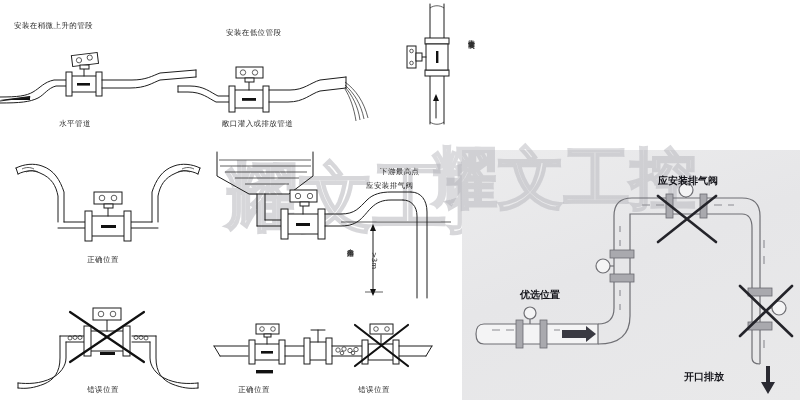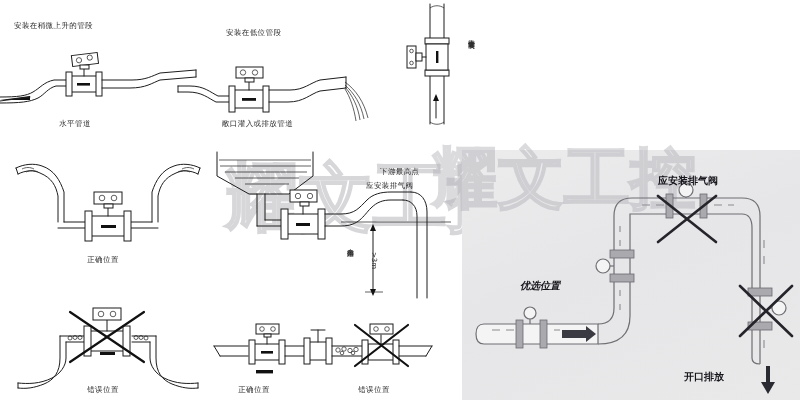--- a/index.html
+++ b/index.html
@@ -350,17 +350,17 @@
 
       <path class="pxm" d="M196 46 L254 92"></path>
       <path class="pxm" d="M254 46 L196 92"></path>
       <path class="pxm" d="M278 136 L330 186"></path>
       <path class="pxm" d="M330 136 L278 186"></path>
 
       <path style="fill:#2a2a32;" d="M304 216 L304 232 L299 232 L306 244 L313 232 L308 232 L308 216 Z"></path>
     </svg>
 
     <div class="plbl" style="position:absolute;left:196px;top:24px;">应安装排气阀</div>
-    <div class="plbl" style="position:absolute;left:58px;top:129px;font-style:italic;">优选位置</div>
+    <div class="plbl" style="position:absolute;left:58px;top:138px;">优选位置</div>
     <div class="plbl" style="position:absolute;left:222px;top:220px;">开口排放</div>
   </div>
 
 </div>
 
 </body></html>

